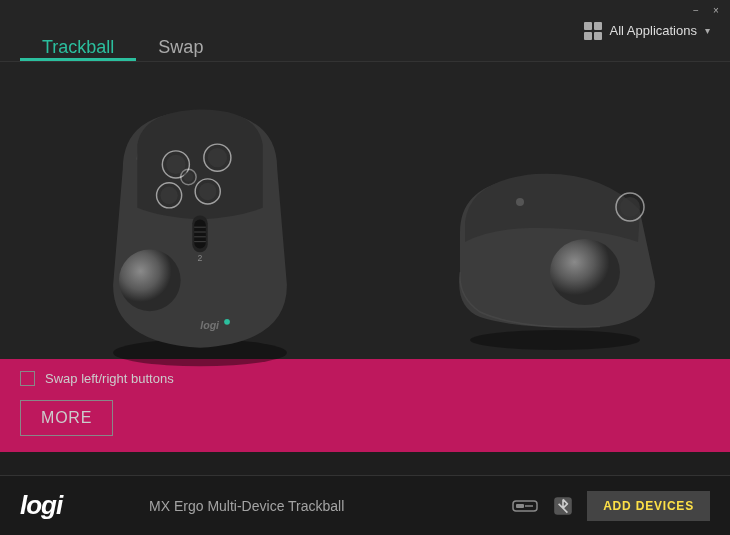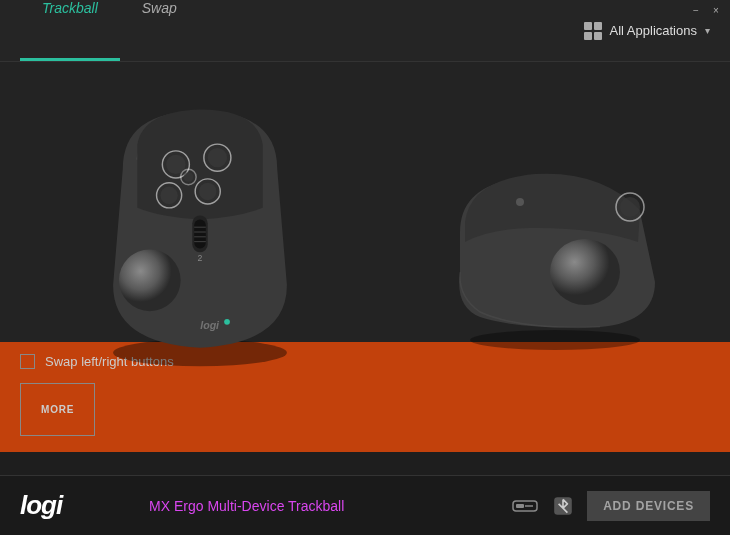--- a/index.html
+++ b/index.html
@@ -39,29 +39,28 @@
       border-bottom: 1px solid #333;
       position: relative;
     }
     .tabs {
       display: flex;
       align-items: stretch;
       height: 100%;
     }
     .tab {
       display: flex;
-      align-items: flex-start;
+      align-items: flex-end;
       padding: 0 22px;
-      font-size: 14px;
+      font-size: 18px;
       color: #aaa;
       cursor: pointer;
       position: relative;
       border-bottom: 3px solid transparent;
       transition: color 0.2s;
-      font-style: italic;
     }
     .tab.active {
       color: #2bbf9e;
       border-bottom: 3px solid #2bbf9e;
     }
 
     .header-right {
       margin-left: auto;
       display: flex;
       align-items: center;
@@ -130,21 +129,21 @@
 
     
     .device-svg {
       width: 100%;
       height: 100%;
     }
 
     
     .controls {
       padding: 12px 20px 16px;
-      background: #c2410c;
+      background: #be185d;
     }
     .checkbox-row {
       display: flex;
       align-items: center;
       gap: 10px;
       margin-bottom: 14px;
     }
     .checkbox {
       width: 15px; height: 15px;
       border: 1.5px solid #888;
@@ -154,26 +153,26 @@
     }
     .checkbox-label {
       font-size: 13px;
       color: #ccc;
     }
     .btn-row {
       display: flex;
       gap: 12px;
     }
     .btn {
-      padding: 20px 20px;
+      padding: 8px 20px;
       border: 1.5px solid #888;
       background: transparent;
       color: #ccc;
-      font-size: 10px;
-      font-weight: 700;
+      font-size: 16px;
+      font-weight: 400;
       letter-spacing: 0.8px;
       cursor: pointer;
       text-transform: uppercase;
     }
 
     
     .footer {
       position: absolute;
       bottom: 0; left: 0; right: 0;
       height: 60px;
@@ -187,37 +186,37 @@
       font-size: 26px;
       font-weight: 700;
       color: #fff;
       letter-spacing: -1px;
       font-style: italic;
     }
     .device-name {
       margin-left: auto;
       margin-right: auto;
       font-size: 14px;
-      color: #d946ef;
+      color: #a3a3a3;
       transform: translateX(-40px);
       text-align: right;
     }
     .footer-icons {
       display: flex;
       align-items: center;
       gap: 10px;
     }
     .conn-icon {
       width: 28px; height: 18px;
       display: flex; align-items: center; justify-content: center;
     }
     .add-devices-btn {
       padding: 8px 16px;
       background: #444;
-      color: #a3a3a3;
+      color: #fde047;
       font-size: 12px;
       font-weight: 700;
       letter-spacing: 0.8px;
       border: none;
       cursor: pointer;
       text-transform: uppercase;
     }
   </style>
 </head>
 <body>

